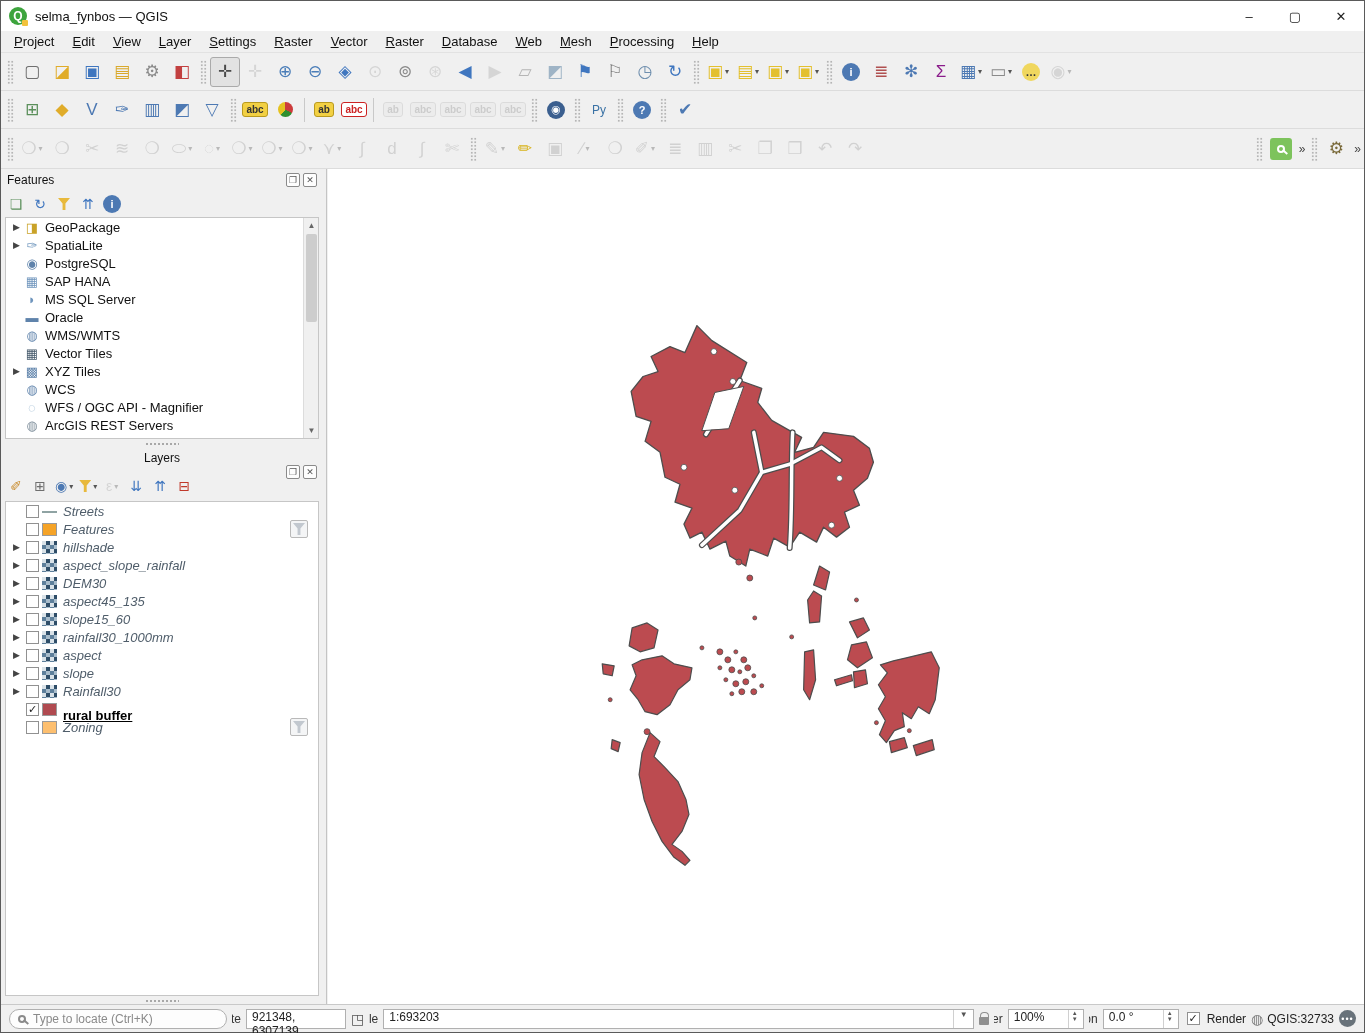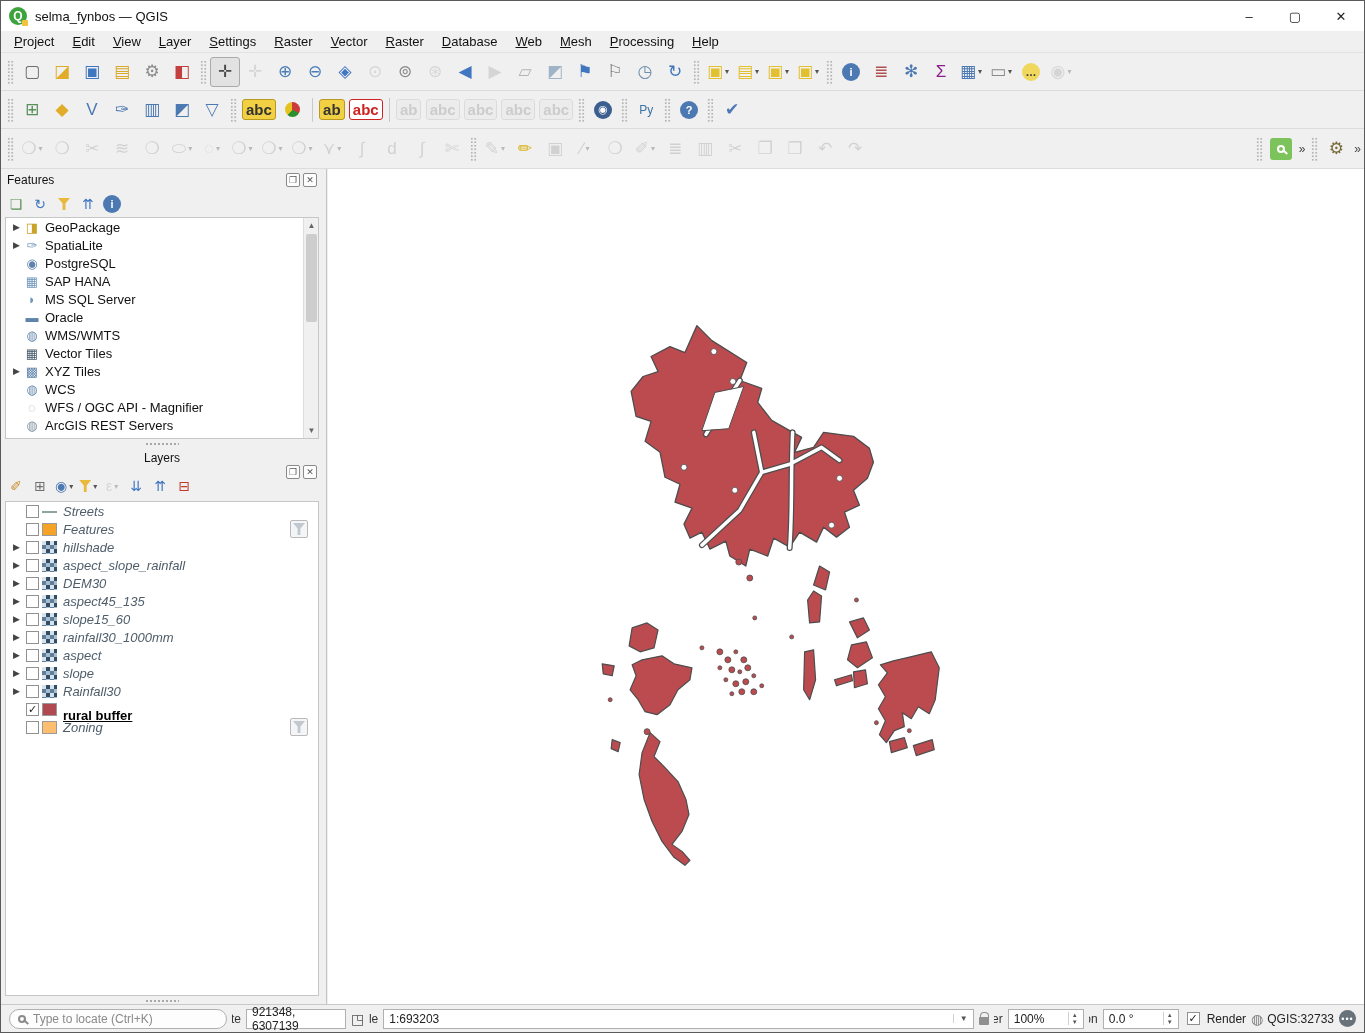--- a/index.html
+++ b/index.html
@@ -28,21 +28,21 @@
     background-image:radial-gradient(#b5b5b5 1px, transparent 1.2px); background-size:3.5px 3.5px; }
   .sep { width:1px; height:24px; background:#c9c9c9; margin:0 4px; }
   .spacer { flex:1; }
   .tb { height:30px; min-width:30px; display:flex; align-items:center; justify-content:center;
     border-radius:3px; border:1px solid transparent; padding:0 1px; }
   .tb .g { font-size:17px; line-height:1; }
   .tb.active { background:#e2e2e2; border-color:#aaaaaa; }
   .tb.disabled { opacity:.35; filter:grayscale(1); }
   .dd { font-size:8px; color:#555; margin-left:2px; }
   .ovf { font-size:12px; color:#444; padding:0 3px; }
-  .pill { font-size:15px; font-weight:bold; background:#f2d043; border:1px solid #b99a1e; border-radius:3px; padding:1px 3px; color:#333;}
+  .pill { font-size:10px; font-weight:bold; background:#f2d043; border:1px solid #b99a1e; border-radius:3px; padding:1px 3px; color:#333;}
   .pill.red { background:#fff; border-color:#cc2222; color:#cc2222; }
   .pill.gray { background:#e7e7e7; border-color:#b5b5b5; color:#8a8a8a; }
   .pie { width:15px; height:15px; border-radius:50%; background:conic-gradient(#cc3b3b 0 120deg,#2f8f2f 0 220deg,#e5c21f 0 360deg); }
   .ic-round { width:18px; height:18px; border-radius:50%; display:flex; align-items:center; justify-content:center;
     color:#fff; font-size:11px; font-weight:bold; }
   .greenbox { width:22px; height:22px; background:#7dc35c; border-radius:3px; display:flex; align-items:center; justify-content:center; }
   .mag { width:8px; height:8px; border:2px solid #8a8a8a; border-radius:50%; position:relative; display:inline-block; }
   .mag::after { content:""; position:absolute; width:6px; height:2px; background:#8a8a8a; right:-5px; bottom:-2px; transform:rotate(40deg); }
   .mag.white { border-color:#fff; } .mag.white::after { background:#fff; }
   .funnel { width:12px; height:12px; background:#e8b93c; clip-path:polygon(0 0,100% 0,62% 45%,62% 100%,38% 100%,38% 45%); }
@@ -86,21 +86,21 @@
 
   
   .canvas { position:absolute; left:327px; top:168px; right:0; bottom:28px; background:#ffffff; }
   .canvas svg { display:block; width:100%; height:100%; }
 
   
   .statusbar { position:absolute; left:0; right:0; bottom:0; height:28px; background:#f0f0f0; border-top:1px solid #c9c9c9;
     display:flex; align-items:center; padding:0 8px; gap:5px; font-size:12px; color:#222; }
   .locator { width:218px; height:20px; border:1px solid #b0b0b0; border-radius:10px; background:#fdfdfd;
     display:flex; align-items:center; gap:7px; padding:0 8px; color:#8a8a8a; }
-  .box { height:20px; border:1px solid #b0b0b0; background:#fff; display:flex; align-items:center; padding:0 5px; }
+  .box { height:20px; border:1px solid #b0b0b0; background:#fff; display:flex; padding:0 5px; }
   .frag { width:9px; overflow:hidden; direction:rtl; white-space:nowrap; color:#333; flex:none; }
   .coord { width:100px; justify-content:center; }
   .scale { flex:1; justify-content:space-between; }
   .spin { width:76px; justify-content:space-between; }
   .spin .arrows { display:flex; flex-direction:column; font-size:6px; color:#555; line-height:1.1; border-left:1px solid #d0d0d0; padding-left:3px; }
   .lock { width:10px; height:8px; background:#8f8f8f; border-radius:1px; position:relative; margin-top:5px; flex:none;}
   .lock::before { content:""; position:absolute; left:1.5px; top:-5px; width:7px; height:6px; border:1.5px solid #8f8f8f;
     border-bottom:none; border-radius:4px 4px 0 0; }
   .msg { width:17px; height:17px; border-radius:50%; background:#68727a; color:#fff; font-size:9px; display:flex;
     align-items:center; justify-content:center; letter-spacing:1px; }

